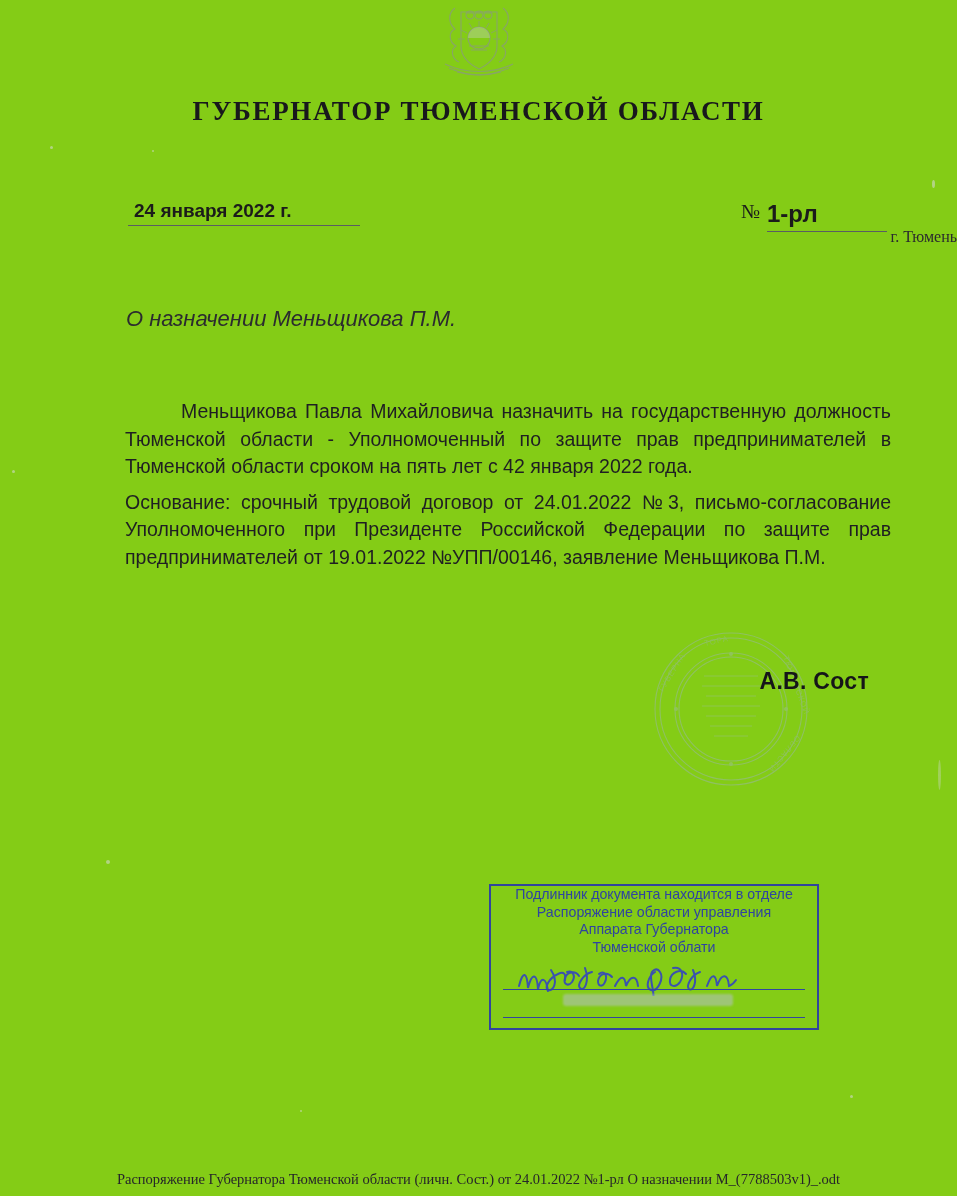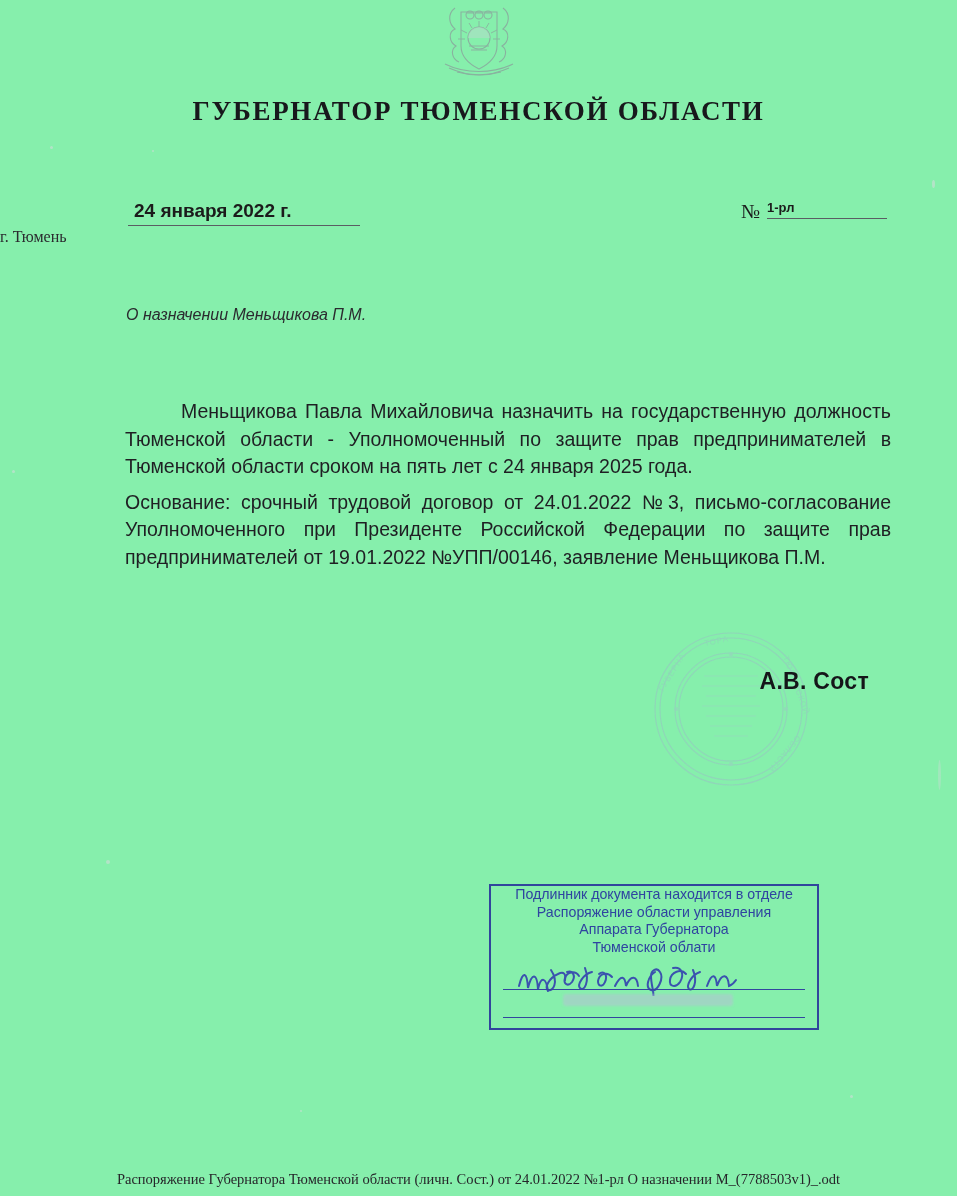--- a/index.html
+++ b/index.html
@@ -6,21 +6,21 @@
   html, body {
     margin: 0;
     padding: 0;
     background: #ffffff;
   }
   .page {
     position: relative;
     width: 957px;
     height: 1196px;
     margin: 0 auto;
-    background: #86efac;
+    background: #84cc16;
     overflow: hidden;
     font-family: "Liberation Sans", sans-serif;
     color: #1d1d1d;
   }
 
   
   .speck {
     position: absolute;
     background: #d8dade;
     border-radius: 50%;
@@ -81,53 +81,53 @@
   }
   .rule {
     border-bottom: 1.6px solid #5a5d63;
     margin-top: 3px;
   }
   .city {
     position: absolute;
     top: 228px;
     left: 0;
     right: 0;
-    text-align: left;
+    text-align: right;
     font-family: "Liberation Serif", serif;
     font-size: 16px;
     color: #2a2a2e;
   }
   .num-block {
     position: absolute;
     right: 70px;
     top: 200px;
     display: flex;
     align-items: flex-start;
   }
   .num-sign {
     font-family: "Liberation Serif", serif;
     font-size: 20px;
     color: #1b1b1b;
     padding-right: 7px;
     line-height: 1.15;
   }
   .num-val-wrap { width: 120px; }
   .num-val {
-    font-size: 13px;
+    font-size: 24px;
     font-weight: bold;
     color: #1b1b1b;
     white-space: nowrap;
   }
 
   
   .subject {
     position: absolute;
     left: 126px;
     top: 306px;
-    font-size: 16px;
+    font-size: 22px;
     font-style: italic;
     color: #2b2b2f;
   }
 
   
   .body {
     position: absolute;
     left: 125px;
     top: 398px;
     width: 766px;
@@ -274,21 +274,21 @@
     <div class="num-sign">№</div>
     <div class="num-val-wrap">
       <div class="num-val">1-рл</div>
       <div class="rule"></div>
     </div>
   </div>
 
   <div class="subject">О назначении Меньщикова П.М.</div>
 
   <div class="body">
-    <p class="para indent">Меньщикова Павла Михайловича назначить на государственную должность Тюменской области - Уполномоченный по защите прав предпринимателей в Тюменской области сроком на пять лет с 24 января 2025 года.</p>
+    <p class="para indent">Меньщикова Павла Михайловича назначить на государственную должность Тюменской области - Уполномоченный по защите прав предпринимателей в Тюменской области сроком на пять лет с 42 января 2022 года.</p>
     <p class="para">Основание: срочный трудовой договор от 24.01.2022 №3, письмо-согласование Уполномоченного при Президенте Российской Федерации по защите прав предпринимателей от 19.01.2022 №УПП/00146, заявление Меньщикова П.М.</p>
   </div>
 
   <svg class="round-stamp" viewBox="0 0 158 158" aria-hidden="true">
     <g fill="none" stroke="#9fb2cc" stroke-width="1.1">
       <circle cx="79" cy="79" r="76"></circle>
       <circle cx="79" cy="79" r="71"></circle>
       <circle cx="79" cy="79" r="56"></circle>
       <circle cx="79" cy="79" r="52"></circle>
     </g>

